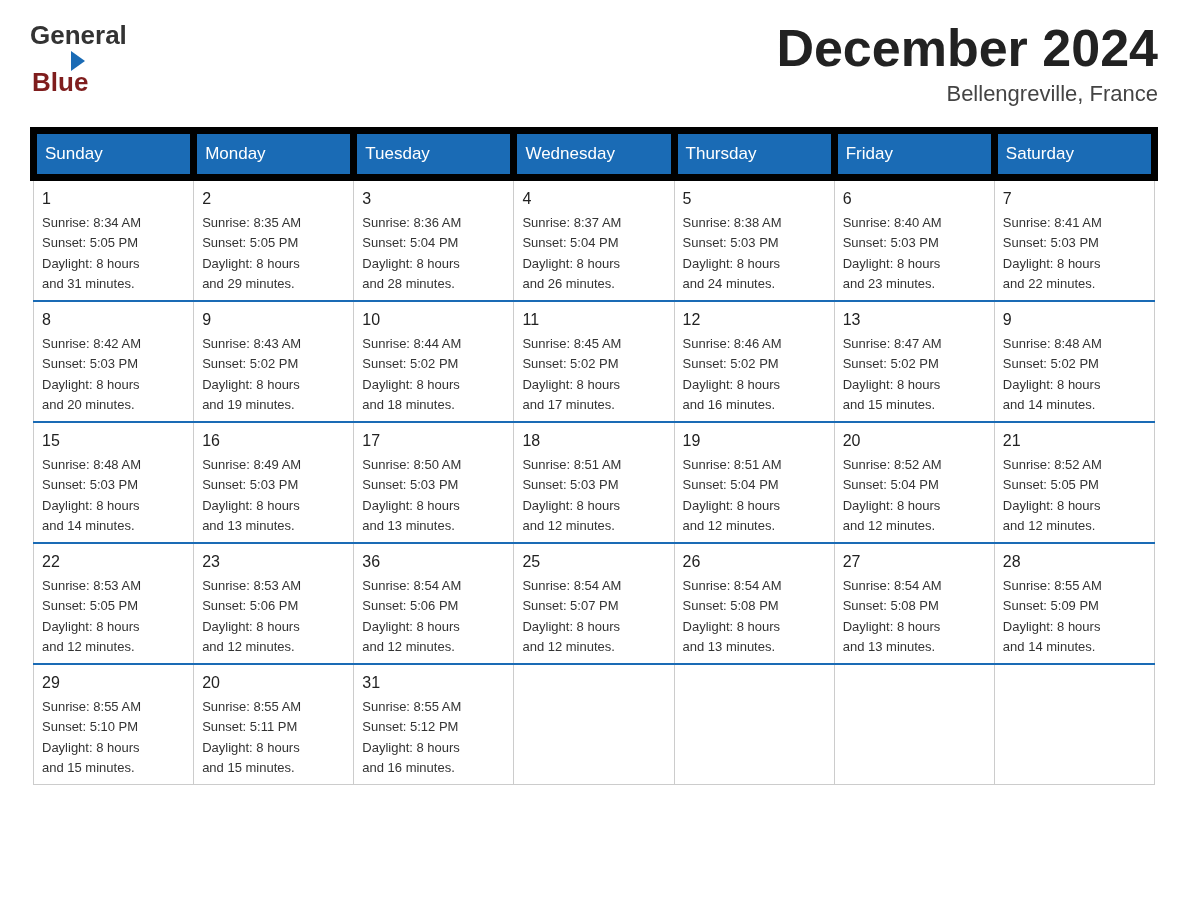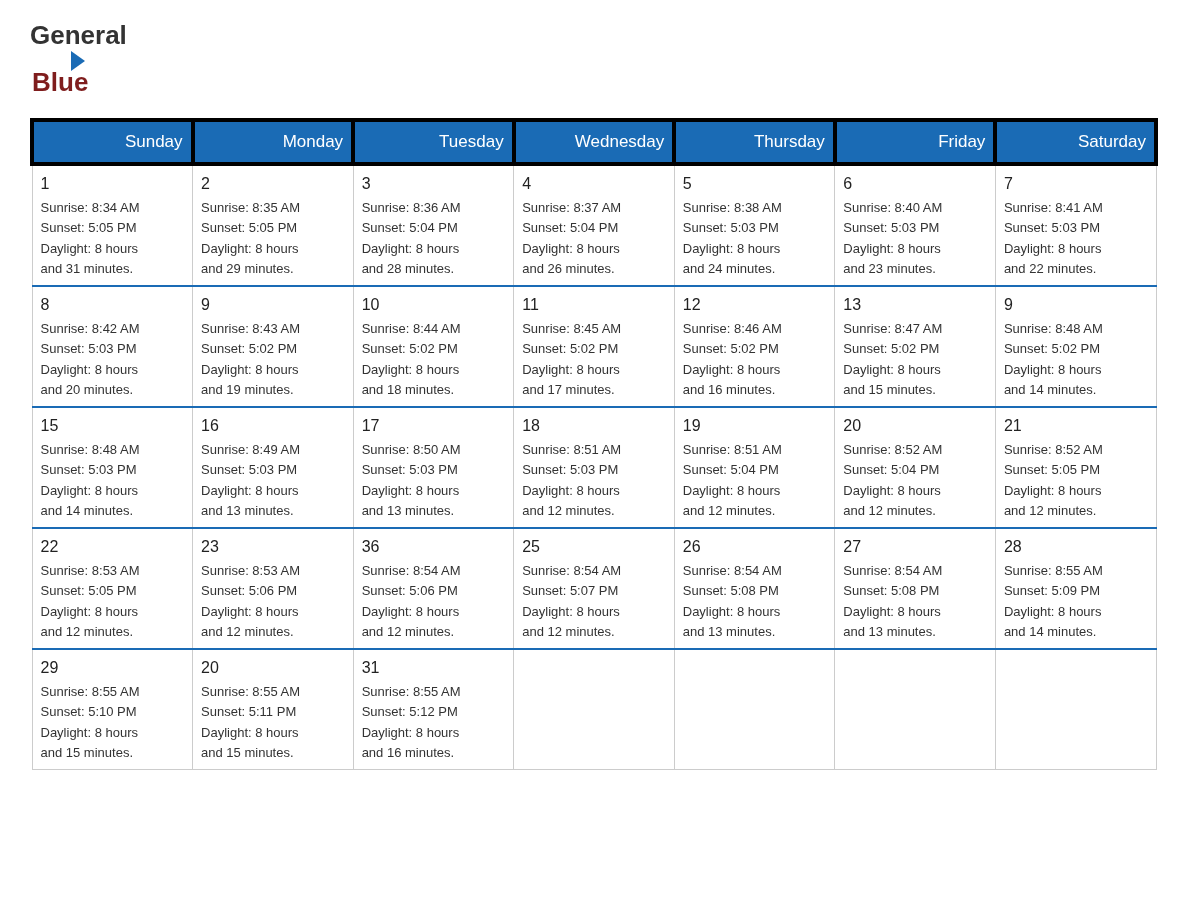--- a/index.html
+++ b/index.html
@@ -54,24 +54,24 @@
     }
     table {
       width: 100%;
       border-collapse: collapse;
       margin-top: 10px;
     }
     thead tr th {
       background-color: #1a6bb5;
       color: #fff;
       padding: 10px 8px;
-      text-align: right;
+      text-align: left;
       font-size: 17px;
       font-weight: normal;
-      border: 4px solid #000000;
+      border: 7px solid #000000;
       margin-left: 16px;
     }
     tbody tr td {
       vertical-align: top;
       padding: 6px 8px;
       border: 1px solid #ccc;
       font-size: 13.5px;
       line-height: 1.5;
       color: #222;
       width: 14.28%;
@@ -99,20 +99,24 @@
 
 <div class="header">
   <div class="logo">
     <div class="logo-text">
       <span class="logo-general">General</span>
       <span class="logo-arrow"></span>
     </div>
     <div style="margin-top:-4px; margin-left:2px;">
       <span class="logo-blue">Blue</span>
     </div>
+  </div>
+  <div class="title-section">
+    <div class="month-title">December 2024</div>
+    <div class="location">Bellengreville, France</div>
   </div>
 </div>
 
 <table>
   <thead>
     <tr>
     <th>Sunday</th>
         <th>Monday</th>
         <th>Tuesday</th>
         <th>Wednesday</th>

